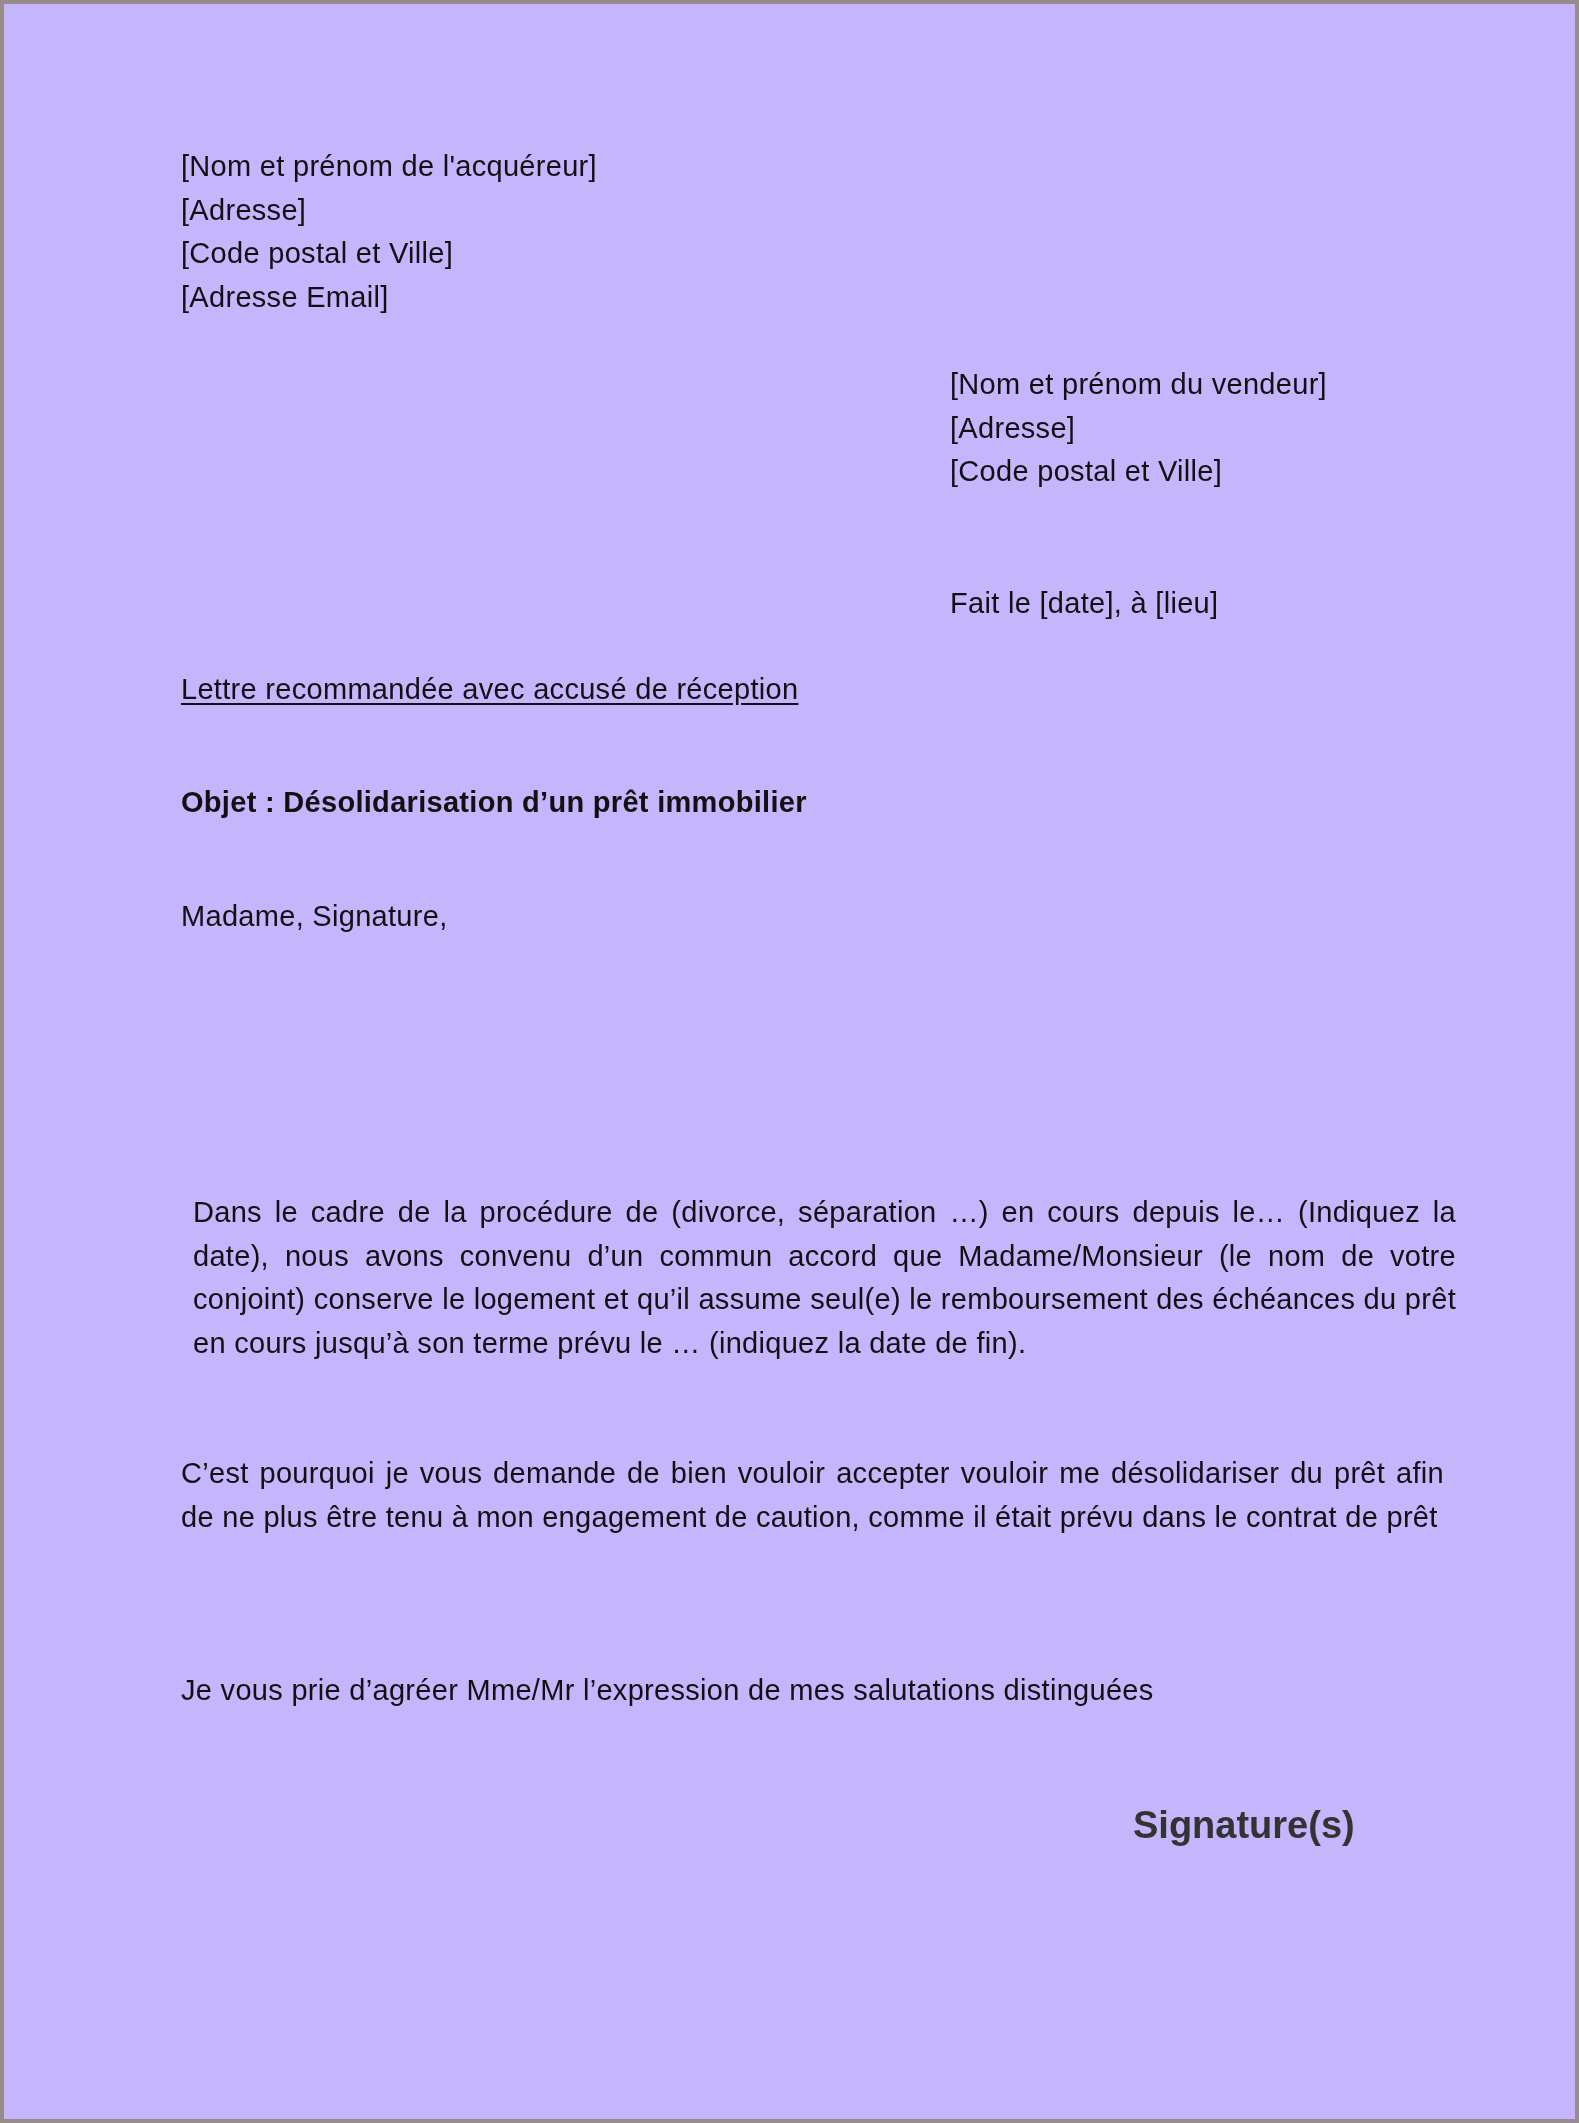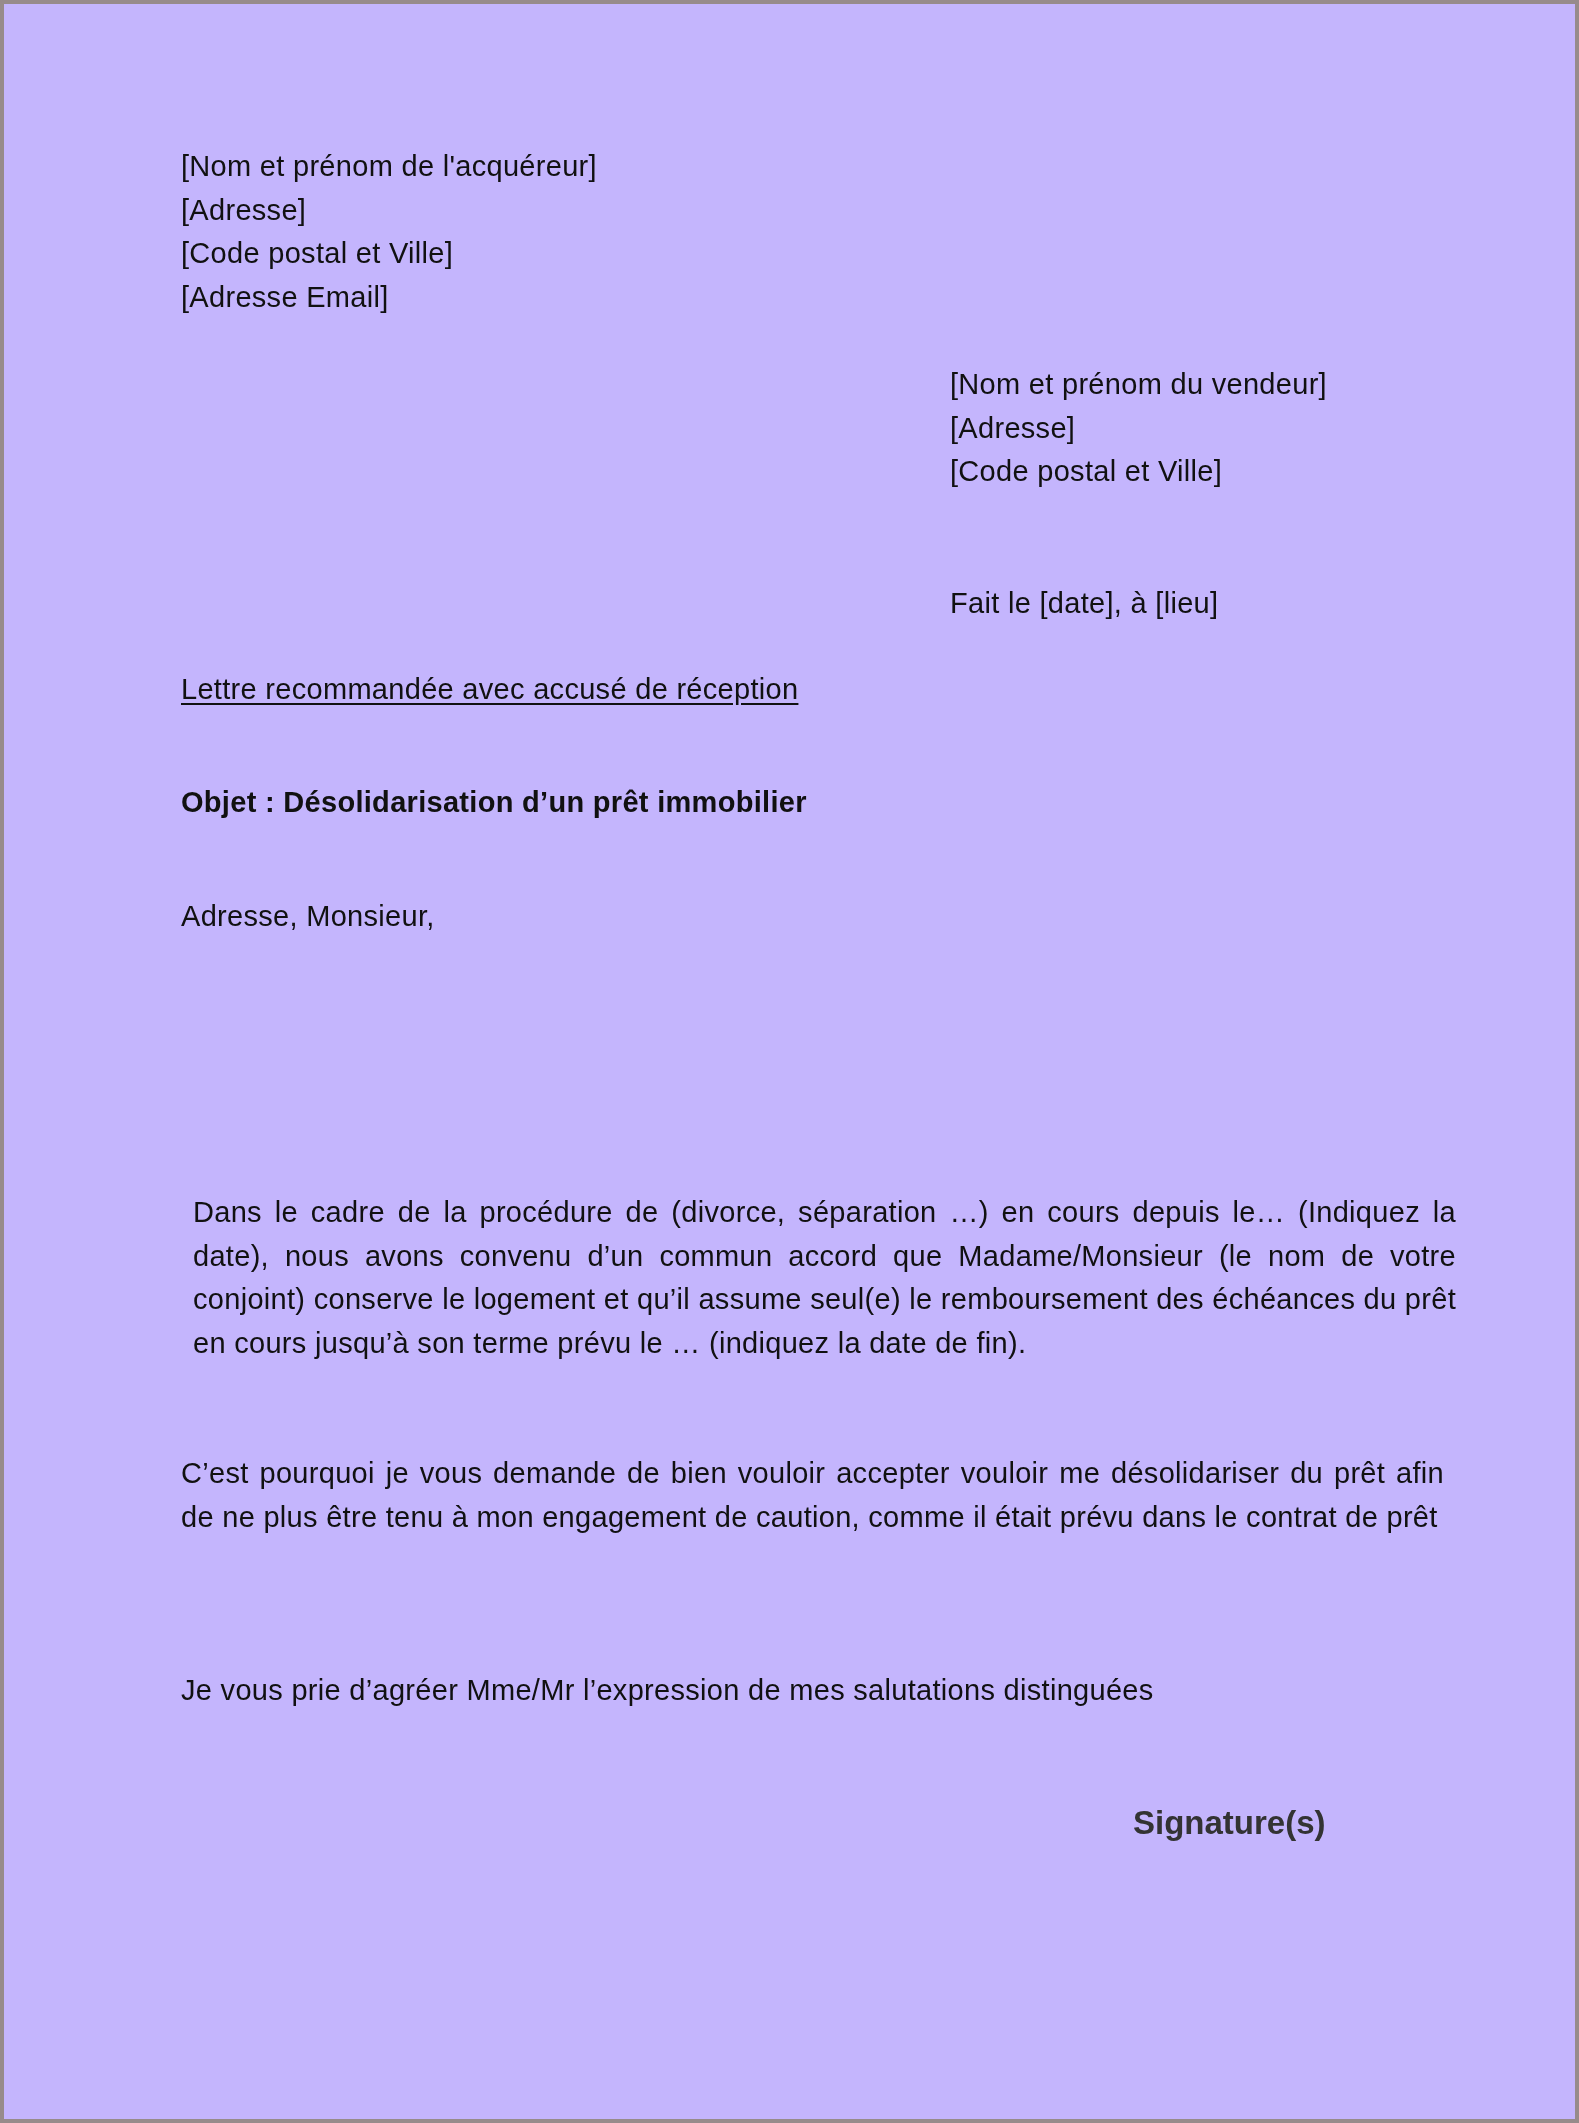--- a/index.html
+++ b/index.html
@@ -5,21 +5,21 @@
   html, body { margin:0; padding:0; }
   body { width:1579px; height:2123px; background:#ffffff; position:relative; overflow:hidden; }
   .frame { position:absolute; left:0; top:0; width:1579px; height:2123px; box-sizing:border-box; border:4px solid #978b8b; background:#c4b5fd; }
   .txt { position:absolute; font-family:"Liberation Sans", sans-serif; font-size:29px; color:#111; line-height:43.5px; letter-spacing:0.3px; }
   .left { left:177px; }
   .right { left:946px; }
   .block div { white-space:nowrap; }
   .underline { text-decoration:underline; text-underline-offset:4px; }
   .bold { font-weight:bold;text-align:center; }
   .para { position:absolute; left:177px; width:1263px; font-family:"Liberation Sans", sans-serif; font-size:29px; color:#111; line-height:43.5px; text-align:justify; letter-spacing:0.3px; }
-  .sig { position:absolute; left:1129px; top:1800px; font-family:"Liberation Sans", sans-serif; font-size:33px; font-weight:bold; color:#333; }
+  .sig { position:absolute; left:1129px; top:1800px; font-family:"Liberation Sans", sans-serif; font-size:38px; font-weight:bold; color:#333; }
 </style>
 </head>
 <body>
 
 <div class="frame">
 
   <div class="txt left block" style="top:141px;">
     <div>[Nom et prénom de l'acquéreur]</div>
     <div>[Adresse]</div>
     <div>[Code postal et Ville]</div>
@@ -31,21 +31,21 @@
     <div>[Adresse]</div>
     <div>[Code postal et Ville]</div>
   </div>
 
   <div class="txt right" style="top:578px;">Fait le [date], à [lieu]</div>
 
   <div class="txt left underline" style="top:664px;">Lettre recommandée avec accusé de réception</div>
 
   <div class="txt left bold" style="top:777px;">Objet : Désolidarisation d’un prêt immobilier</div>
 
-  <div class="txt left" style="top:891px;">Adresse, Monsieur,</div>
+  <div class="txt left" style="top:891px;">Madame, Signature,</div>
 
 
   <div class="para" style="top:1187px;margin-left:12px;">Dans le cadre de la procédure de (divorce, séparation …) en cours depuis le… (Indiquez la date), nous avons convenu d’un commun accord que Madame/Monsieur (le nom de votre conjoint) conserve le logement et qu’il assume seul(e) le remboursement des échéances du prêt en cours jusqu’à son terme prévu le … (indiquez la date de fin).</div>
 
   <div class="para" style="top:1448px;">C’est pourquoi je vous demande de bien vouloir accepter vouloir me désolidariser du prêt afin de ne plus être tenu à mon engagement de caution, comme il était prévu dans le contrat de prêt</div>
 
   <div class="txt left" style="top:1665px;">Je vous prie d’agréer Mme/Mr l’expression de mes salutations distinguées</div>
 
   <div class="sig">Signature(s)</div>
 

